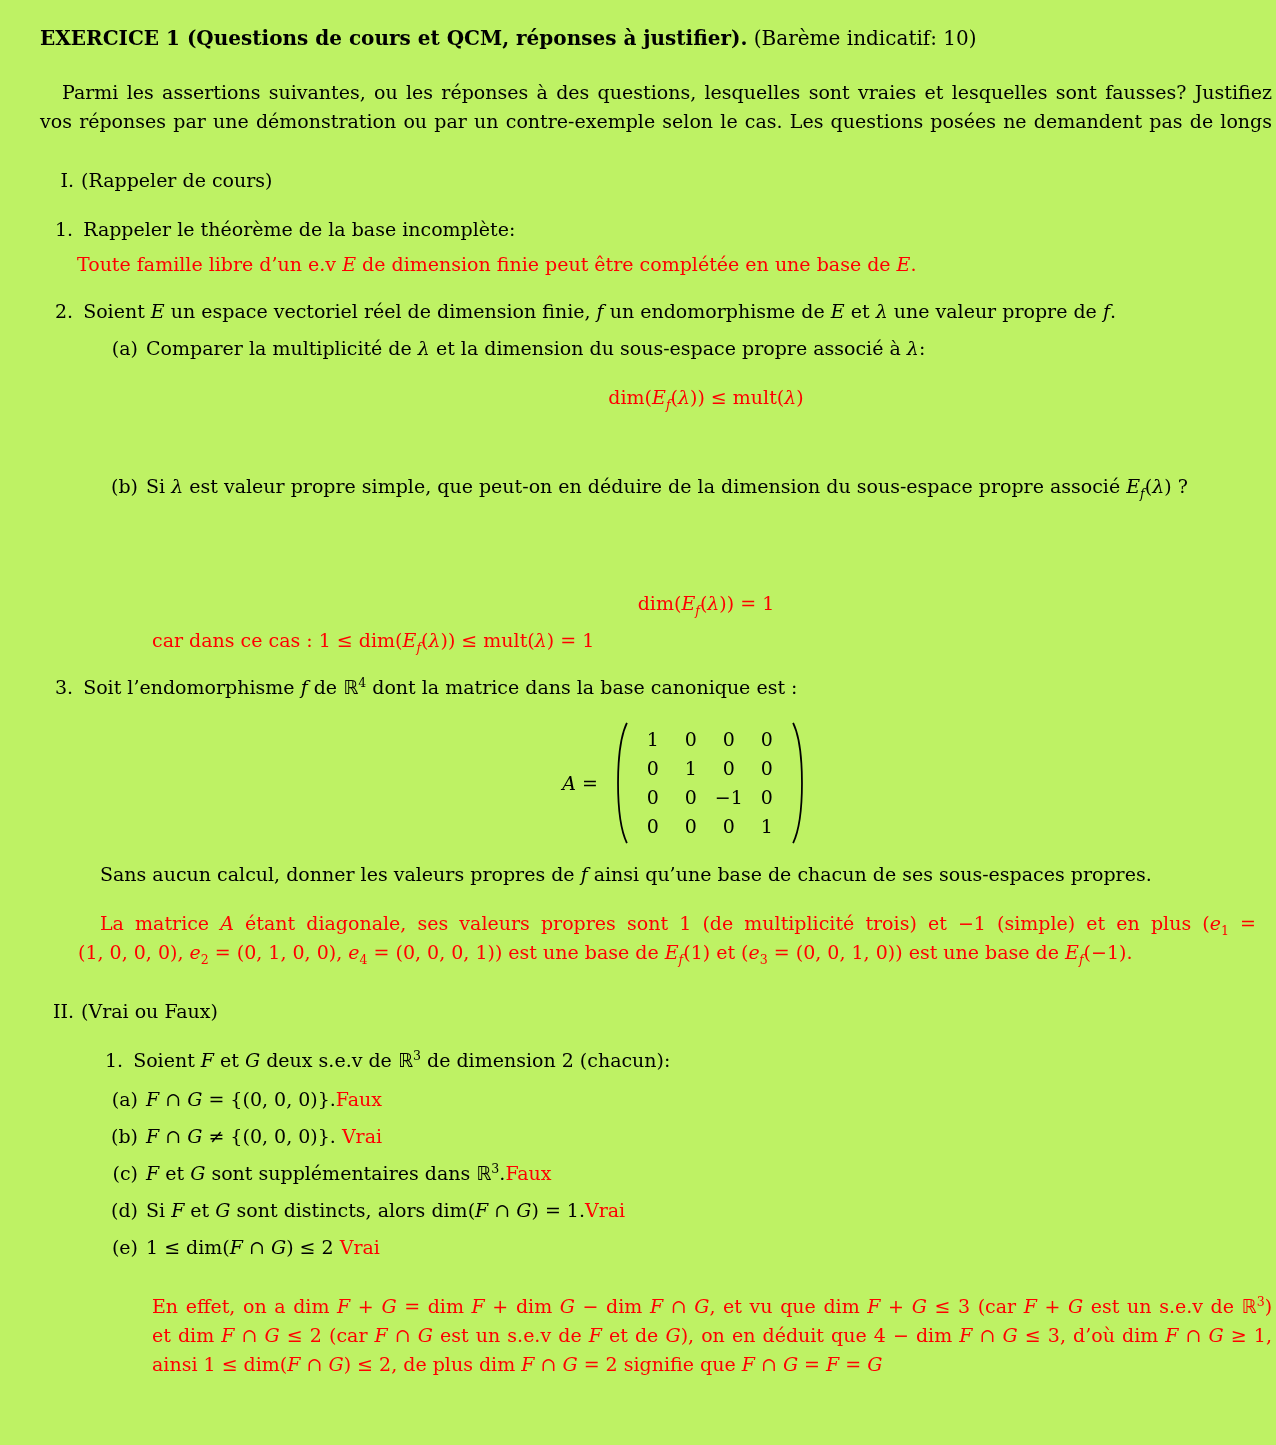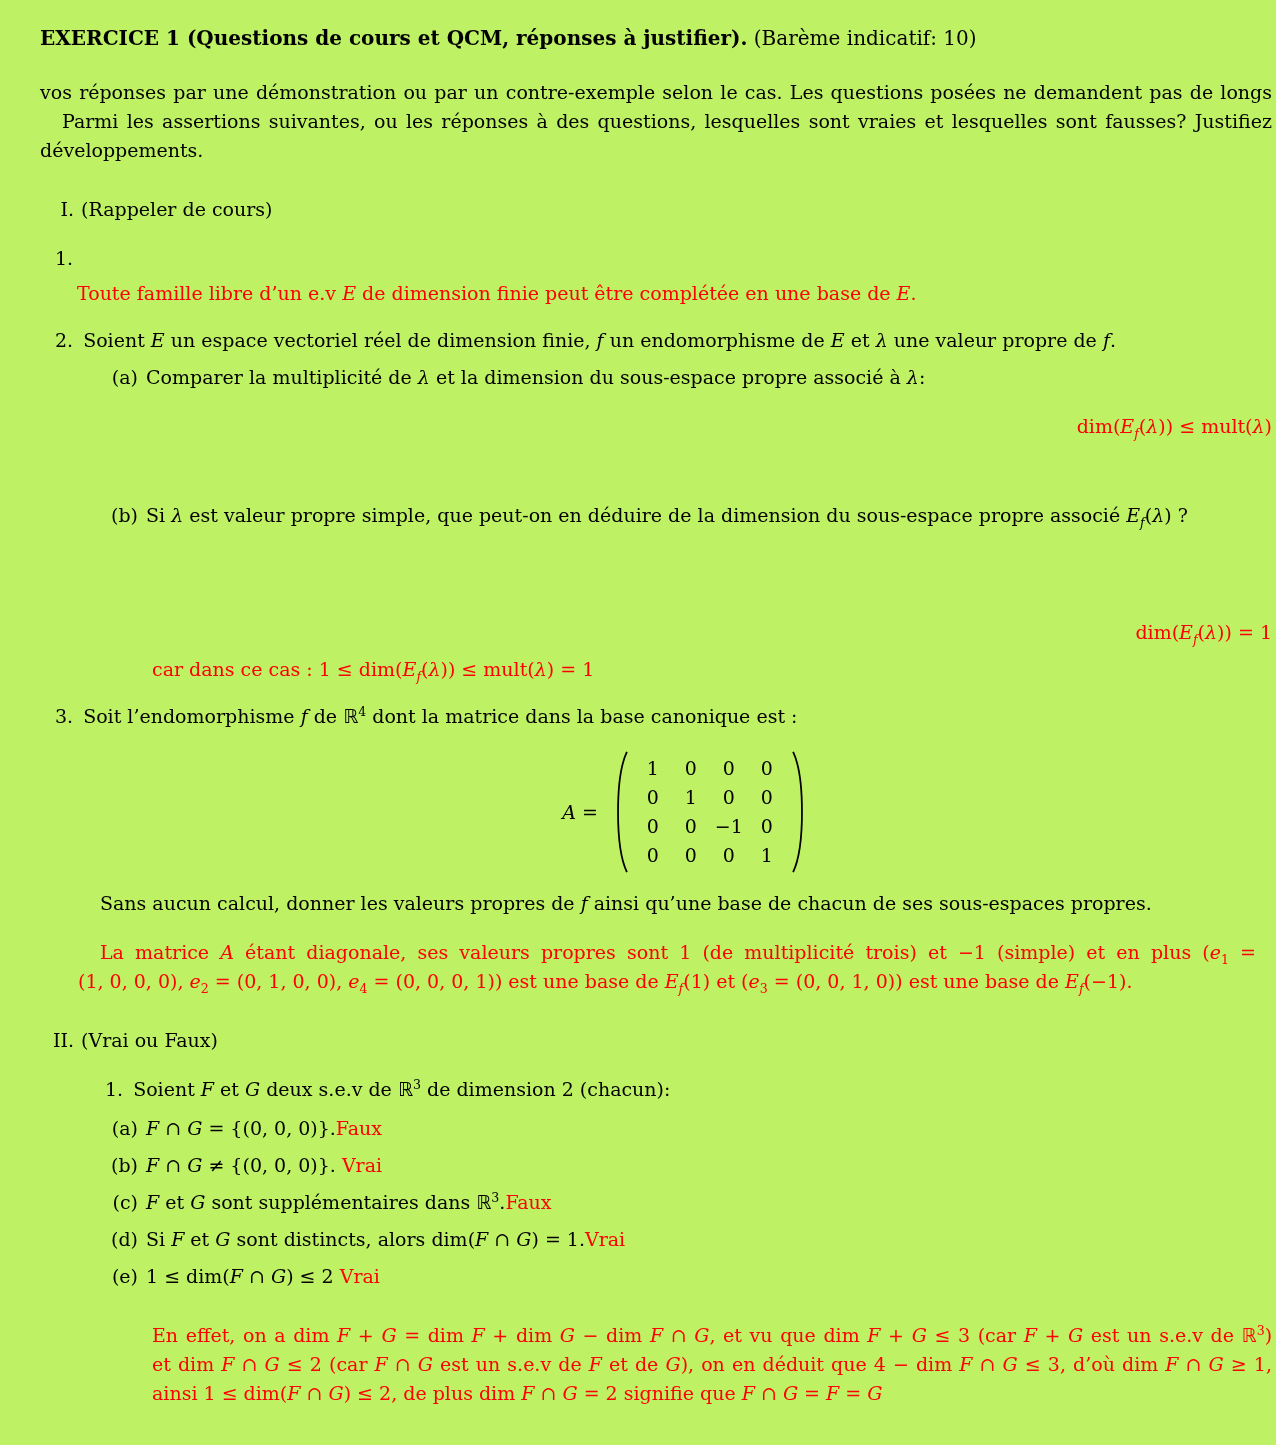--- a/index.html
+++ b/index.html
@@ -32,21 +32,21 @@
 
   .item-l1 { display: flex; margin: 18px 0 6px 15px; }
   .item-l1 > .lbl { min-width: 13px; text-align: right; margin-right: 10px; }
   .item-l1.deep { margin-left: 65px; }
 
   .answer-inline { margin: 4px 0 16px 37px; }
 
   .subitem { display: flex; margin: 8px 0 8px 68px; }
   .subitem > .lbl { min-width: 30px; text-align: right; margin-right: 8px; }
 
-  .eq { margin-left: 100px; text-align: right; }
+  .eq { margin-left: 100px; text-align: center; }
   .eq.eq-a { margin-top: 20px; margin-bottom: 60px; }
   .eq.eq-b { margin-top: 88px; margin-bottom: 8px; }
 
   .note-red { margin: 0 0 0 112px; }
 
   .matrix-row { display: flex; justify-content: center; align-items: center; margin: 18px 0 14px 60px; }
   .mat-lhs { margin-right: 12px; }
   .paren { width: 20px; height: 126px; flex: 0 0 auto; }
   .mat-grid {
     display: grid;
@@ -65,32 +65,32 @@
 <body style="--answer-red: #ff0000; color: rgb(0, 0, 0);">
 
 <div class="page">
 
   <p class="doc-title">
     <span class="bold-part">EXERCICE 1 (Questions de cours et QCM, réponses à justifier).</span>
     <span>(Barème indicatif: 10)</span>
   </p>
 
   <div class="intro">
+    <span class="jline ti">Parmi les assertions suivantes, ou les réponses à des questions, lesquelles sont vraies et lesquelles sont fausses? Justifiez</span>
     <span class="jline">vos réponses par une démonstration ou par un contre-exemple selon le cas. Les questions posées ne demandent pas de longs</span>
-    <span class="jline ti">Parmi les assertions suivantes, ou les réponses à des questions, lesquelles sont vraies et lesquelles sont fausses? Justifiez</span>
-    <span class="jline last">développements.</span>
   </div>
 
   <div class="sec">
     <span class="lbl">I.</span>
     <span>(Rappeler de cours)</span>
   </div>
 
   <div class="item-l1">
     <span class="lbl">1.</span>
+    <div>Rappeler le théorème de la base incomplète:</div>
   </div>
   <div class="answer-inline red">Toute famille libre d’un e.v <i>E</i> de dimension finie peut être complétée en une base de <i>E</i>.</div>
 
   <div class="item-l1">
     <span class="lbl">2.</span>
     <div>Soient <i>E</i> un espace vectoriel réel de dimension finie, <i>f</i> un endomorphisme de <i>E</i> et <i>λ</i> une valeur propre de <i>f</i>.</div>
   </div>
 
   <div class="subitem">
     <span class="lbl">(a)</span>

